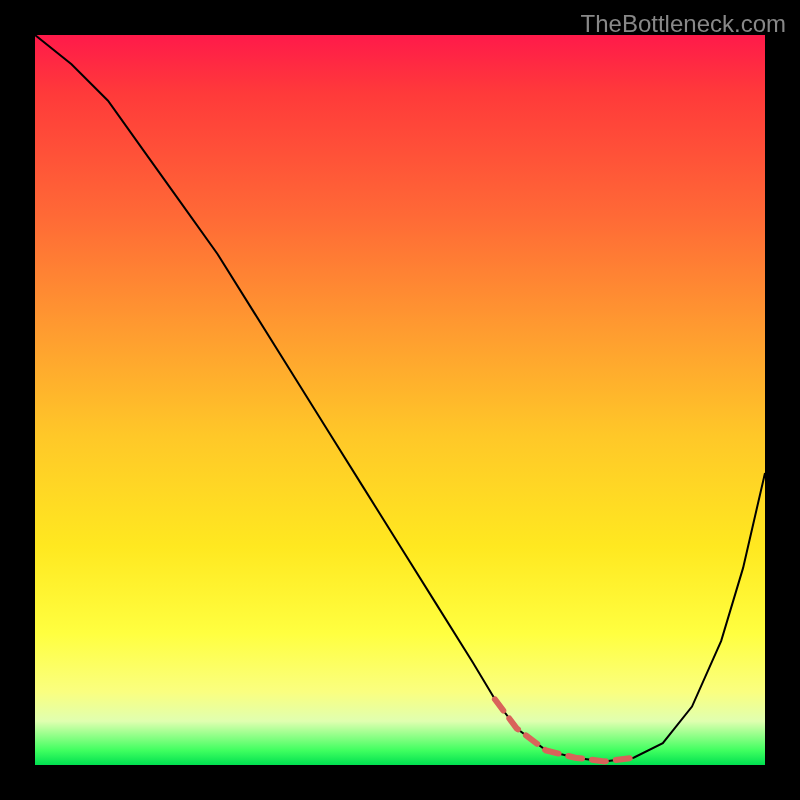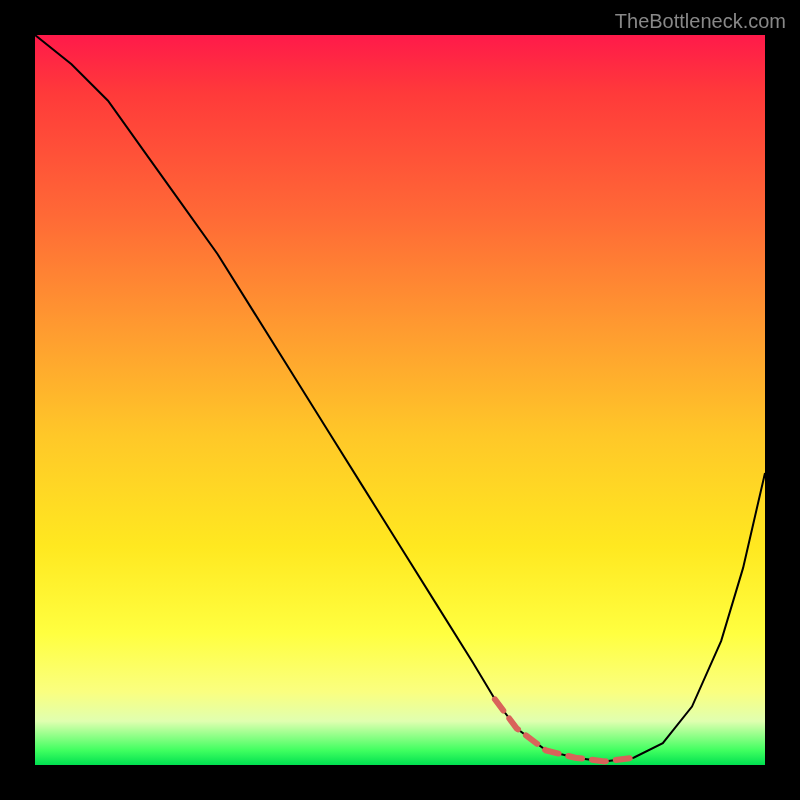--- a/index.html
+++ b/index.html
@@ -8,21 +8,21 @@
     height: 800px;
     background: #000;
     position: relative;
     font-family: Arial, sans-serif;
   }
   .watermark {
     position: absolute;
     top: 10px;
     right: 14px;
     color: #888;
-    font-size: 20px;
+    font-size: 24px;
     font-weight: 500;
     z-index: 10;
   }
   .plot-area {
     position: absolute;
     left: 35px;
     top: 35px;
     width: 730px;
     height: 730px;
     background: linear-gradient(to bottom,

